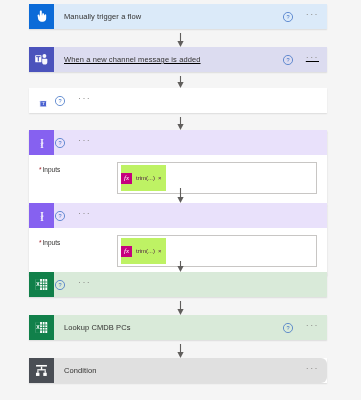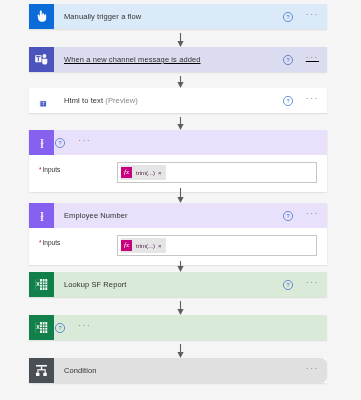--- a/index.html
+++ b/index.html
@@ -133,22 +133,22 @@
     border: 1px solid #c8c6c4;
     background: #ffffff;
     display: flex;
     align-items: center;
     padding: 2px 3px;
     box-sizing: border-box;
   }
   .token {
     display: inline-flex;
     align-items: center;
-    background: #e5e5e5;
-    height: 15px;
+    background: #bef264;
+    height: 26px;
     max-width: 100%;
   }
   .token-fx {
     width: 11px;
     height: 11px;
     flex: 0 0 11px;
     background: #c6007e;
     display: flex;
     align-items: center;
     justify-content: center;
@@ -233,21 +233,20 @@
       <div class="card collapsed">
         <div class="header hdr-htmltext">
           <div class="tile tile-htmltext">
             <svg width="16" height="16" viewBox="0 0 18 18" aria-hidden="true">
               <rect x="3.2" y="2.2" width="8.2" height="6.2" rx="0.7" fill="none" stroke="#ffffff" stroke-width="1.1"></rect>
               <text x="7.3" y="6.9" fill="#ffffff" font-family="Liberation Sans, sans-serif" font-size="4.2" text-anchor="middle">&lt;/&gt;</text>
               <rect x="6.6" y="8.6" width="7.6" height="7.1" rx="0.7" fill="#4a61d0" stroke="#ffffff" stroke-width="1.1"></rect>
               <text x="10.4" y="14" fill="#ffffff" font-family="Liberation Serif, serif" font-size="5.6" text-anchor="middle">T</text>
             </svg>
           </div>
-          <div class="title"><span>Html to text</span> <span class="preview">(Preview)</span></div>
           <div class="hdr-actions">
             <span title="Help">
               <svg class="help-icon" viewBox="0 0 16 16" aria-hidden="true">
                 <circle cx="8" cy="8" r="6.1" fill="none" stroke="#3b6fc4" stroke-width="1"></circle>
                 <text x="8" y="11.1" fill="#3b6fc4" font-family="Liberation Sans, sans-serif" font-size="7.4" text-anchor="middle">?</text>
               </svg>
             </span>
             <span class="ellipsis" title="More commands">···</span>
           </div>
         </div>
@@ -288,21 +287,20 @@
     <div class="node" style="top: 203px;">
       <div class="card">
         <div class="header hdr-purple">
           <div class="tile tile-purple">
             <svg width="16" height="16" viewBox="0 0 18 18" aria-hidden="true">
               <text x="9" y="12.6" fill="#ffffff" font-family="Liberation Sans, sans-serif" font-size="10" text-anchor="middle">{</text>
               <text x="9" y="12.3" fill="#ffffff" font-family="Liberation Serif, serif" font-size="7.6" font-style="italic" text-anchor="middle">/</text>
               <text x="9" y="12.6" fill="#ffffff" font-family="Liberation Sans, sans-serif" font-size="10" text-anchor="middle" transform="translate(18,0) scale(-1,1)">{</text>
             </svg>
           </div>
-          <div class="title"><span>Employee Number</span></div>
           <div class="hdr-actions">
             <span title="Help">
               <svg class="help-icon" viewBox="0 0 16 16" aria-hidden="true">
                 <circle cx="8" cy="8" r="6.1" fill="none" stroke="#3b6fc4" stroke-width="1"></circle>
                 <text x="8" y="11.1" fill="#3b6fc4" font-family="Liberation Sans, sans-serif" font-size="7.4" text-anchor="middle">?</text>
               </svg>
             </span>
             <span class="ellipsis" title="More commands">···</span>
           </div>
         </div>
@@ -328,21 +326,20 @@
               <text x="4.2" y="9.9" fill="#ffffff" font-family="Liberation Sans, sans-serif" font-size="5.4" font-weight="bold" text-anchor="middle">X</text>
               <g stroke="#11804a" stroke-width="0.85">
                 <line x1="6.5" y1="5.3" x2="14.1" y2="5.3"></line>
                 <line x1="6.5" y1="8" x2="14.1" y2="8"></line>
                 <line x1="6.5" y1="10.7" x2="14.1" y2="10.7"></line>
                 <line x1="9" y1="2.2" x2="9" y2="13.8"></line>
                 <line x1="11.6" y1="2.2" x2="11.6" y2="13.8"></line>
               </g>
             </svg>
           </div>
-          <div class="title"><span>Lookup SF Report</span></div>
           <div class="hdr-actions">
             <span title="Help">
               <svg class="help-icon" viewBox="0 0 16 16" aria-hidden="true">
                 <circle cx="8" cy="8" r="6.1" fill="none" stroke="#3b6fc4" stroke-width="1"></circle>
                 <text x="8" y="11.1" fill="#3b6fc4" font-family="Liberation Sans, sans-serif" font-size="7.4" text-anchor="middle">?</text>
               </svg>
             </span>
             <span class="ellipsis" title="More commands">···</span>
           </div>
         </div>
@@ -358,20 +355,21 @@
               <text x="4.2" y="9.9" fill="#ffffff" font-family="Liberation Sans, sans-serif" font-size="5.4" font-weight="bold" text-anchor="middle">X</text>
               <g stroke="#11804a" stroke-width="0.85">
                 <line x1="6.5" y1="5.3" x2="14.1" y2="5.3"></line>
                 <line x1="6.5" y1="8" x2="14.1" y2="8"></line>
                 <line x1="6.5" y1="10.7" x2="14.1" y2="10.7"></line>
                 <line x1="9" y1="2.2" x2="9" y2="13.8"></line>
                 <line x1="11.6" y1="2.2" x2="11.6" y2="13.8"></line>
               </g>
             </svg>
           </div>
+          <div class="title"><span>Lookup CMDB PCs</span></div>
           <div class="hdr-actions">
             <span title="Help">
               <svg class="help-icon" viewBox="0 0 16 16" aria-hidden="true">
                 <circle cx="8" cy="8" r="6.1" fill="none" stroke="#3b6fc4" stroke-width="1"></circle>
                 <text x="8" y="11.1" fill="#3b6fc4" font-family="Liberation Sans, sans-serif" font-size="7.4" text-anchor="middle">?</text>
               </svg>
             </span>
             <span class="ellipsis" title="More commands">···</span>
           </div>
         </div>

